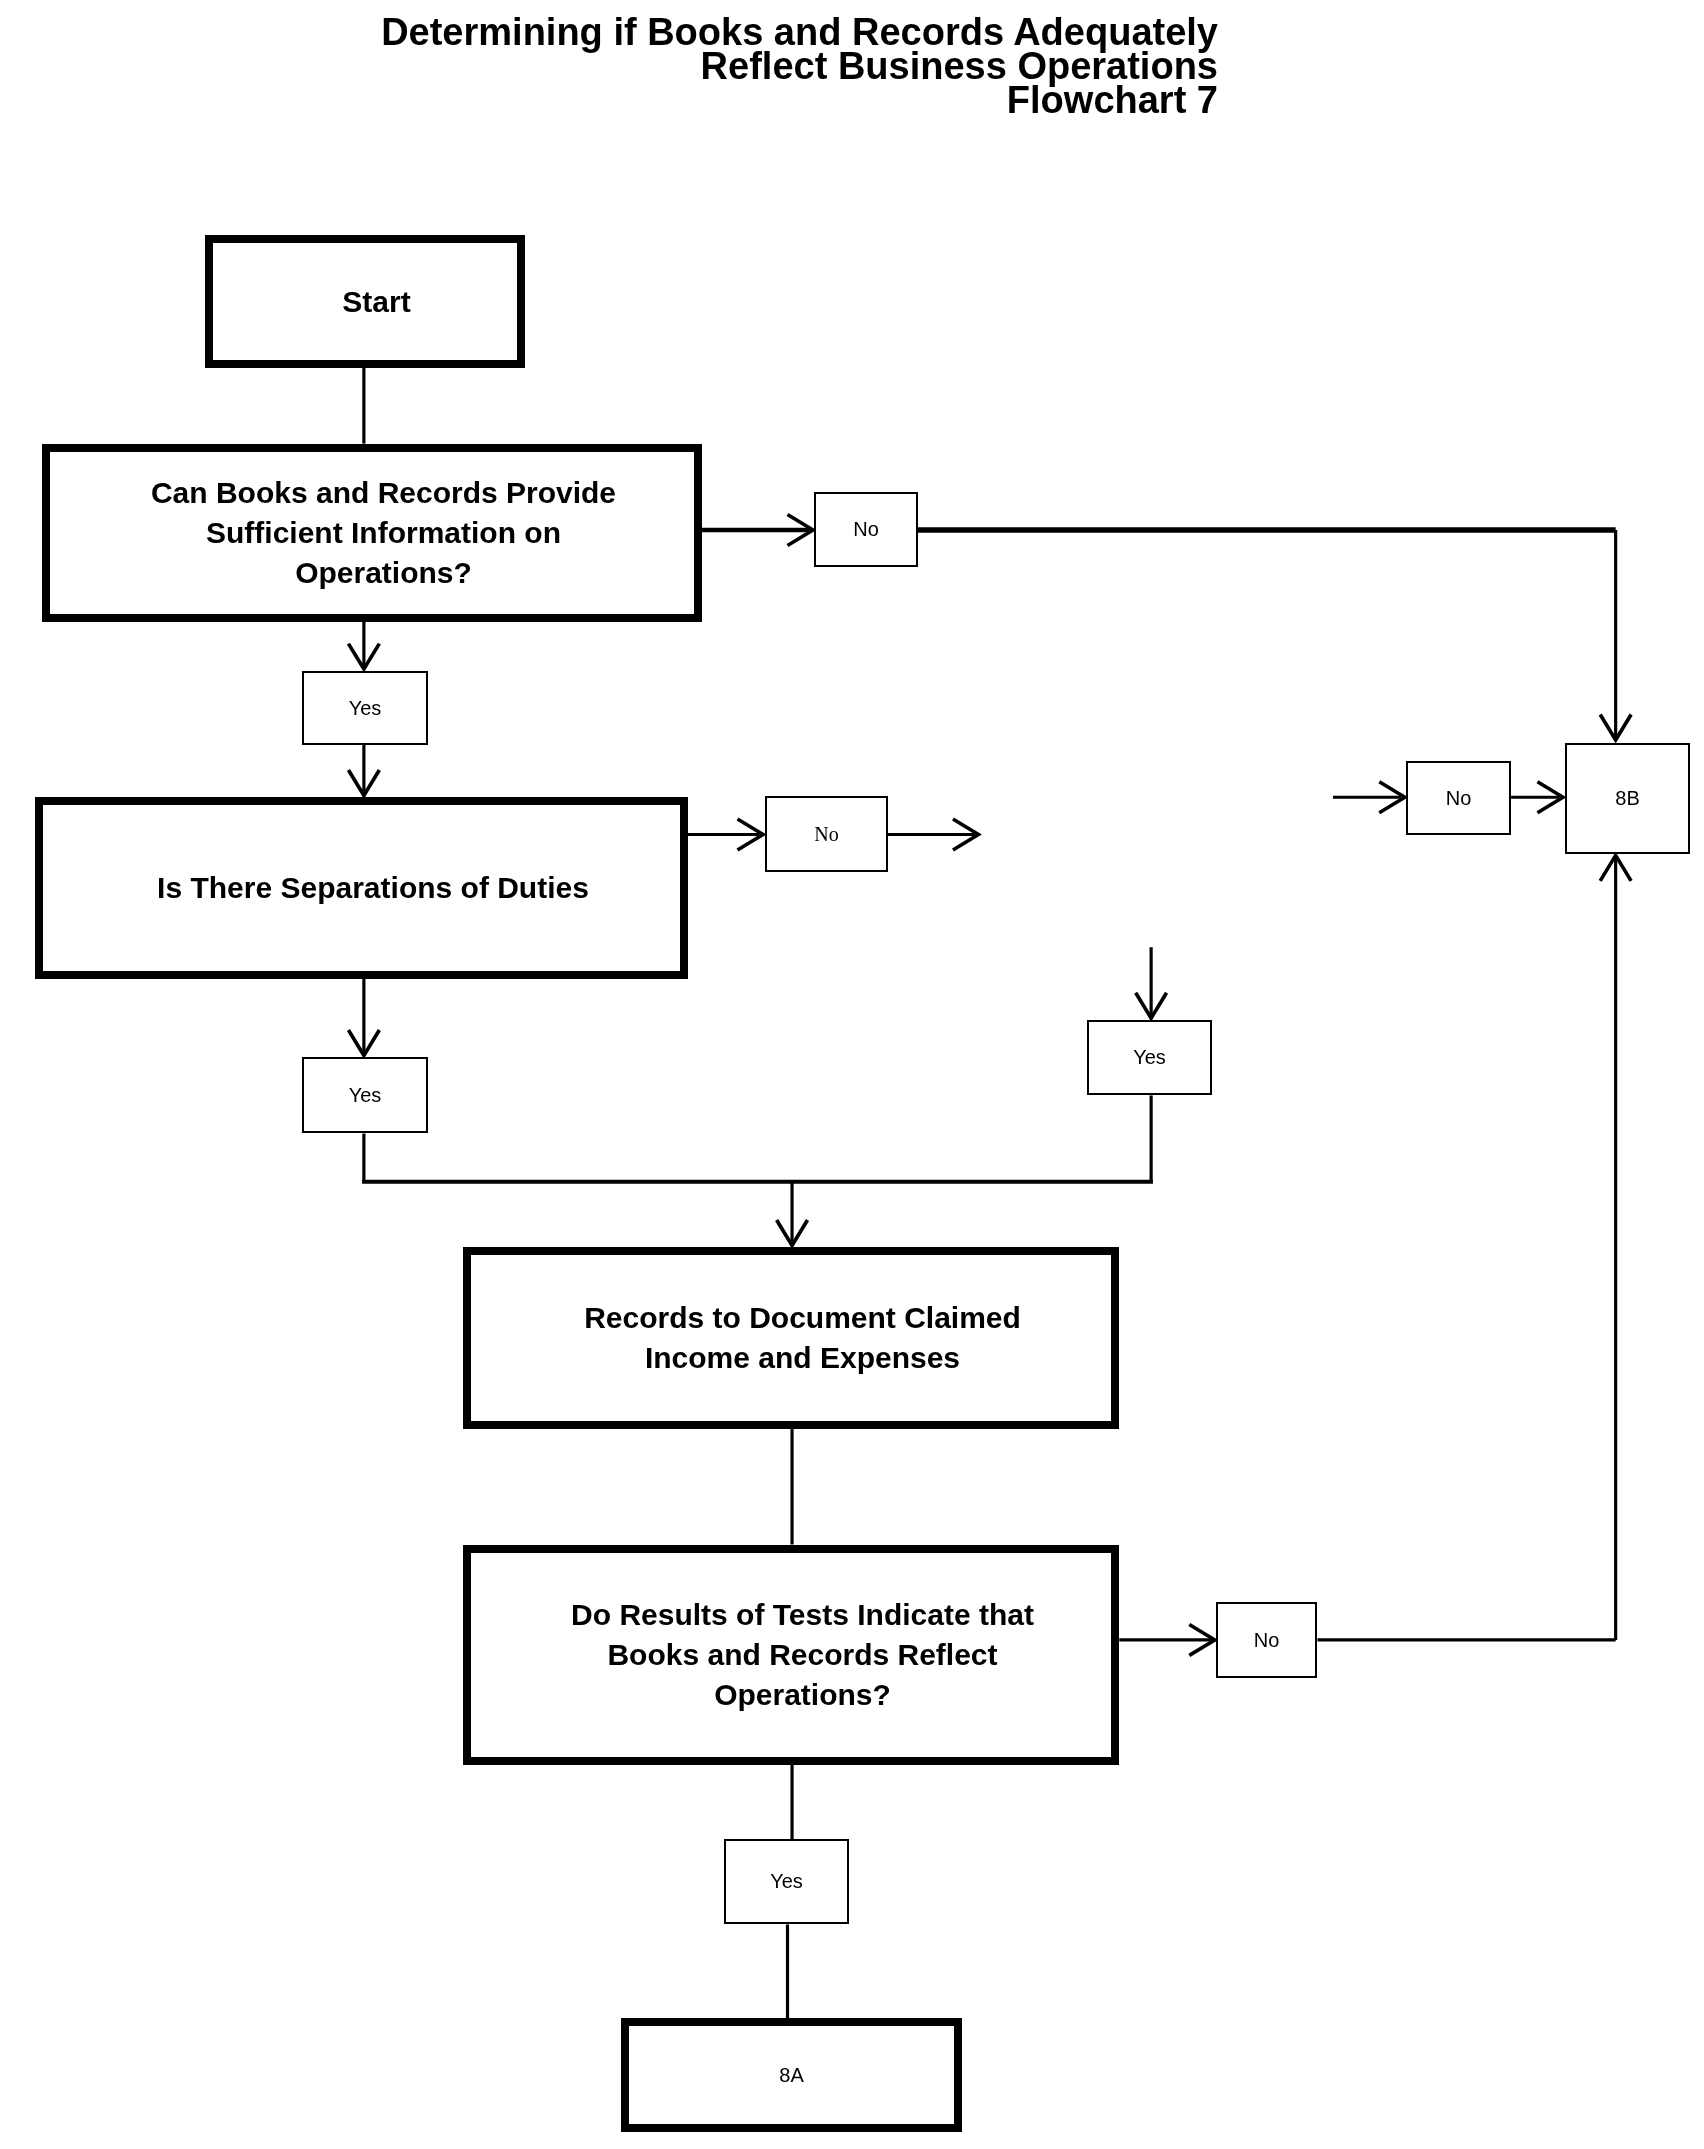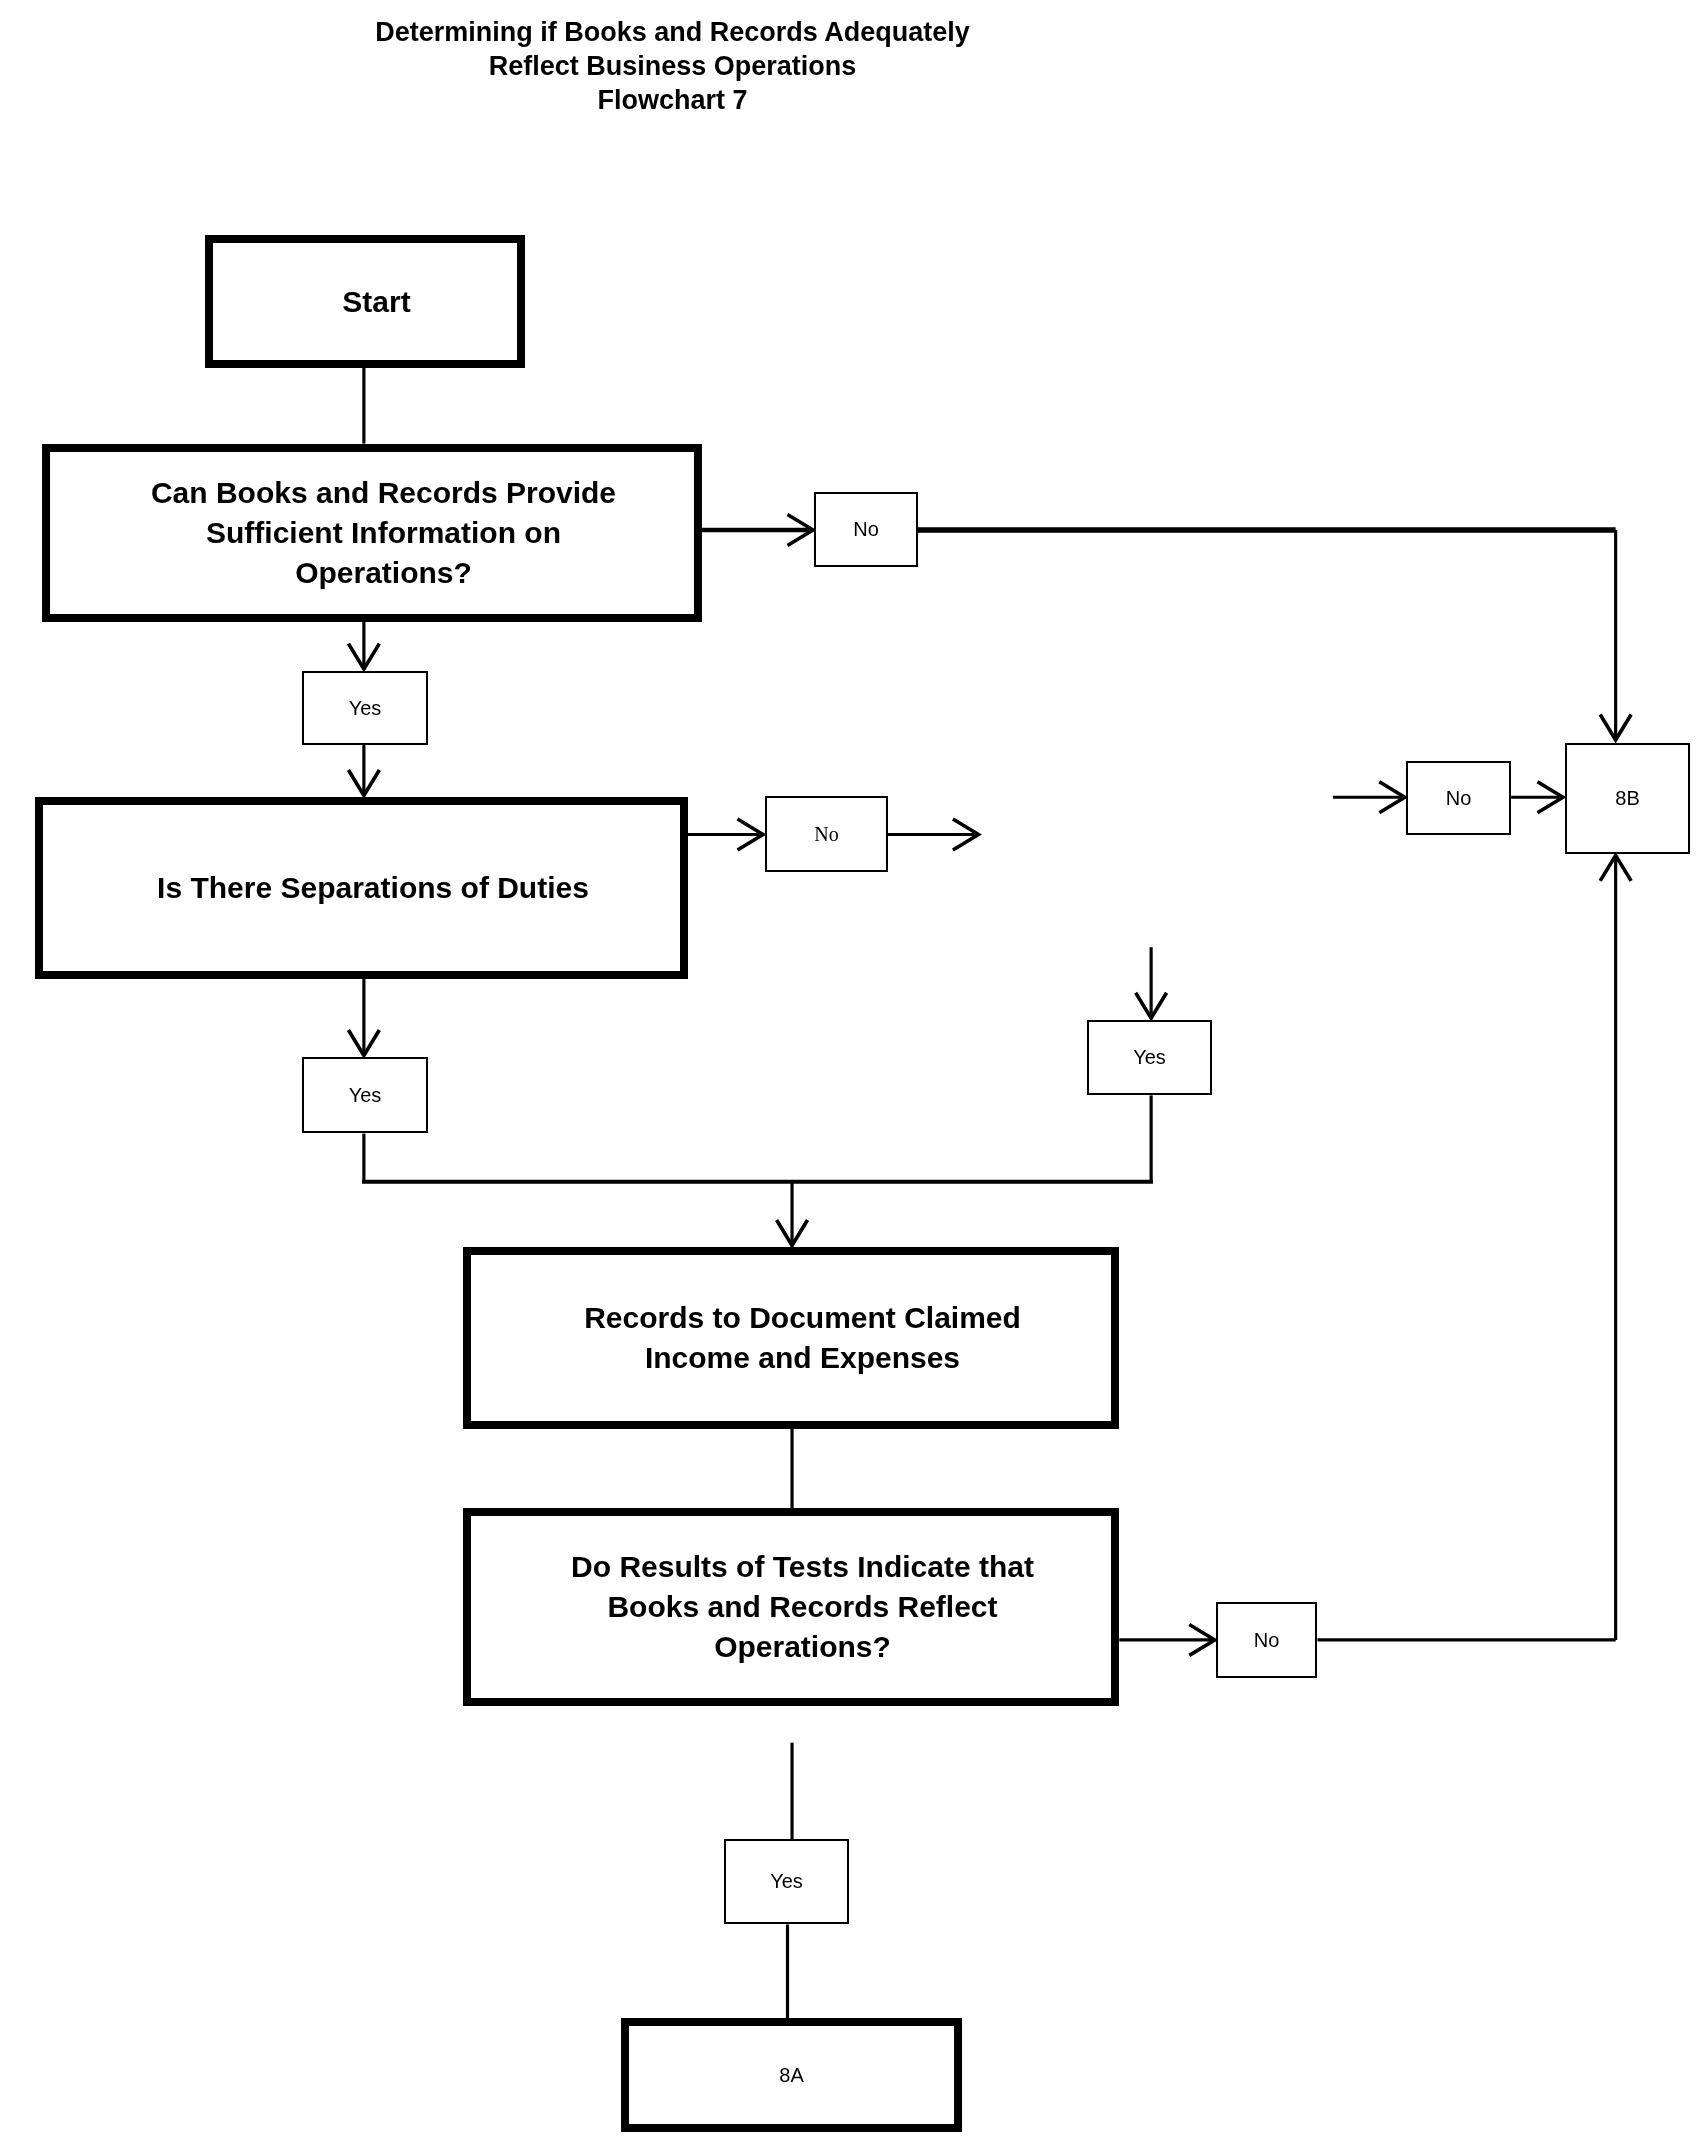--- a/index.html
+++ b/index.html
@@ -20,23 +20,23 @@
     position: absolute;
     left: 0; top: 0;
     width: 1705px;
     height: 2149px;
   }
   .page-title {
     position: absolute;
     left: 127px;
     top: 14.5px;
     width: 1091px;
-    text-align: center;
+    text-align: right;
     font-weight: bold;
-    font-size: 27px;
+    font-size: 38px;
     line-height: 34px;
     color: #000000;
   }
   .box {
     position: absolute;
     box-sizing: border-box;
     background: #ffffff;
     border-style: solid;
     border-color: #000000;
     display: flex;
@@ -183,21 +183,21 @@
     <div>Yes</div>
   </div>
 
   <div class="box thick bold-text" style="left:463px; top:1247px; width:656px; height:182px;">
     <div>
       <span class="line">Records to Document Claimed</span>
       <span class="line">Income and Expenses</span>
     </div>
   </div>
 
-  <div class="box thick bold-text" style="left:463px; top:1508px; width:656px; height:198px;">
+  <div class="box thick bold-text" style="left:463px; top:1545px; width:656px; height:220px;">
     <div>
       <span class="line">Do Results of Tests Indicate that</span>
       <span class="line">Books and Records Reflect</span>
       <span class="line">Operations?</span>
     </div>
   </div>
 
   <div class="box thin label-text" style="left:1216px; top:1602px; width:101px; height:76px;">
     <div>No</div>
   </div>

